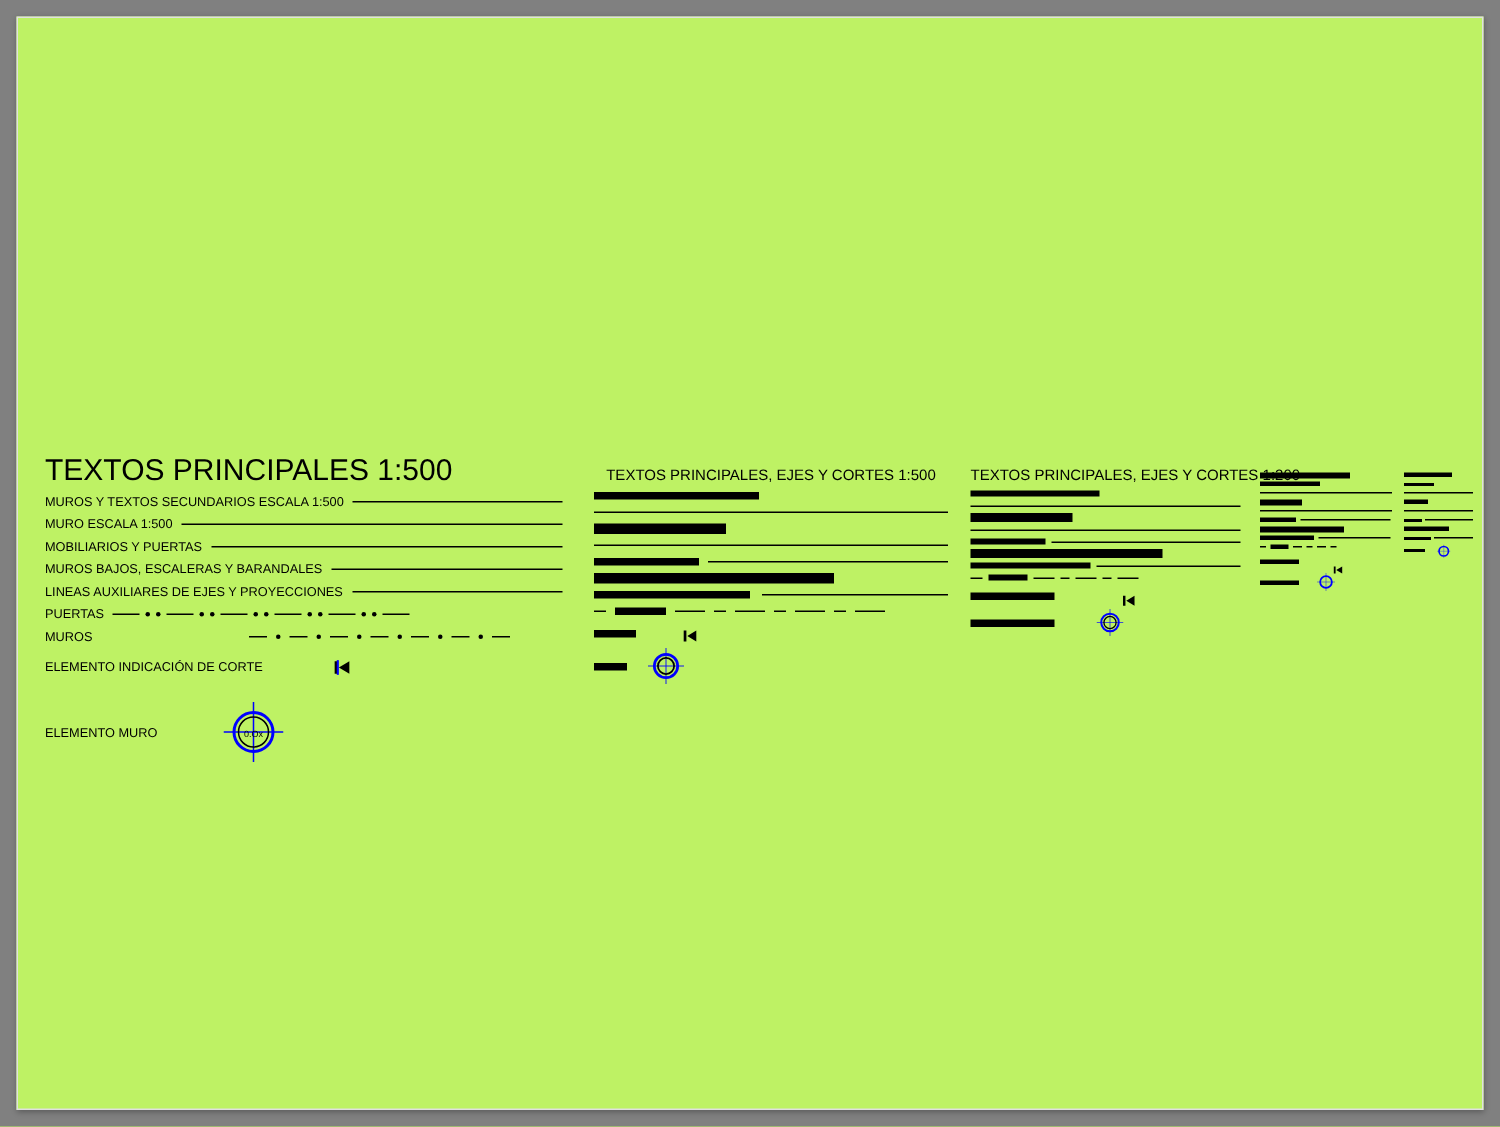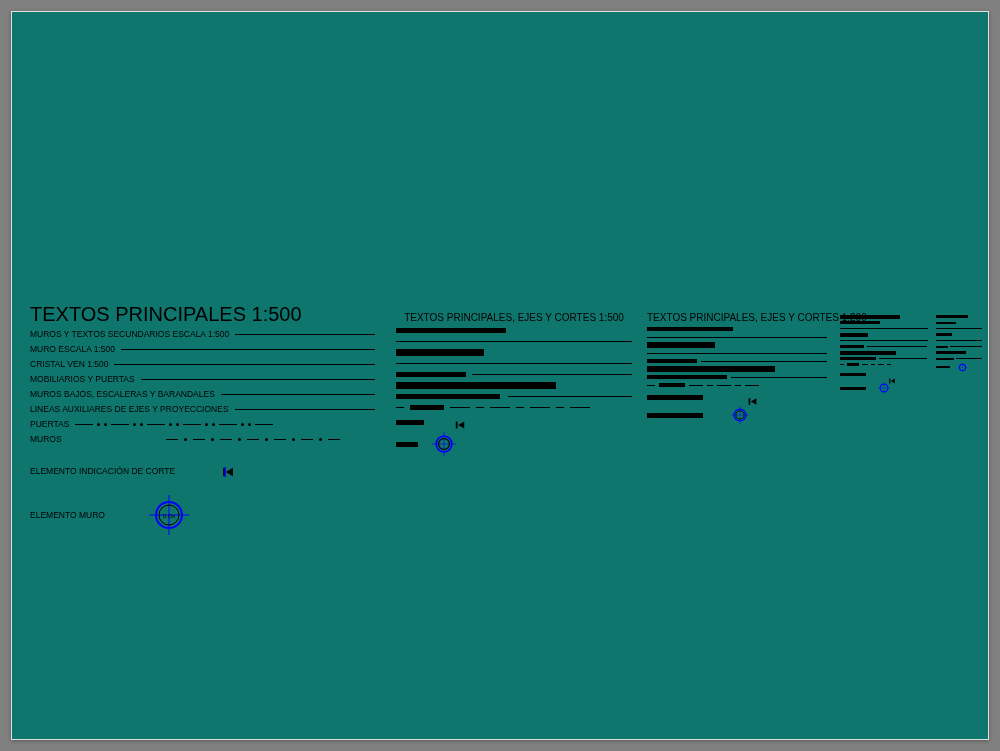--- a/index.html
+++ b/index.html
@@ -3,21 +3,21 @@
 <meta charset="utf-8">
 <style>
   html,body{margin:0;padding:0;height:100%;}
   body{
     background:#808080;
     font-family:Arial,Helvetica,sans-serif;
     display:flex;align-items:center;justify-content:center;
     width:1000px;height:751px;
   }
   .frame{
-    background:#0f766e;
+    background:#bef264;
     width:976px;height:727px;
     border:1px solid #e0e0e0;
     box-shadow:0 1px 4px rgba(0,0,0,.3);
     position:relative;
     overflow:hidden;
   }
   .canvas{
     position:absolute;
     left:0;top:0;width:100%;height:100%;
   }
@@ -92,24 +92,20 @@
 
       <div class="row">
         <span class="label">MUROS Y TEXTOS SECUNDARIOS ESCALA 1:500</span>
         <span class="uline"></span>
       </div>
       <div class="row">
         <span class="label">MURO ESCALA 1:500</span>
         <span class="uline"></span>
       </div>
       <div class="row">
-        <span class="label">CRISTAL VEN 1:500</span>
-        <span class="uline"></span>
-      </div>
-      <div class="row">
         <span class="label">MOBILIARIOS Y PUERTAS</span>
         <span class="uline"></span>
       </div>
       <div class="row">
         <span class="label">MUROS BAJOS, ESCALERAS Y BARANDALES</span>
         <span class="uline"></span>
       </div>
       <div class="row">
         <span class="label">LINEAS AUXILIARES DE EJES Y PROYECCIONES</span>
         <span class="uline"></span>
@@ -150,21 +146,21 @@
             <span class="dash"></span>
           <span class="dot"></span>
             <span class="dash"></span>
           <span class="dot"></span>
             <span class="dash"></span>
           <span class="dot"></span>
             <span class="dash"></span>
         </span>
       </div>
 
-      <div class="row" style="margin-top:14px;height:20px;">
+      <div class="row" style="margin-top:2px;height:20px;">
         <span class="label">ELEMENTO INDICACIÓN DE CORTE</span>
         <span style="width:40px"></span>
         <span class="arrow">
           <svg viewBox="0 0 20 20">
               <path d="M3 4h3v12h-3z M7 10 l10 -6 v12 z" fill="#000"></path>
               <rect x="5" y="3" width="2" height="14" fill="#00f"></rect>
             </svg>
         </span>
       </div>
 

